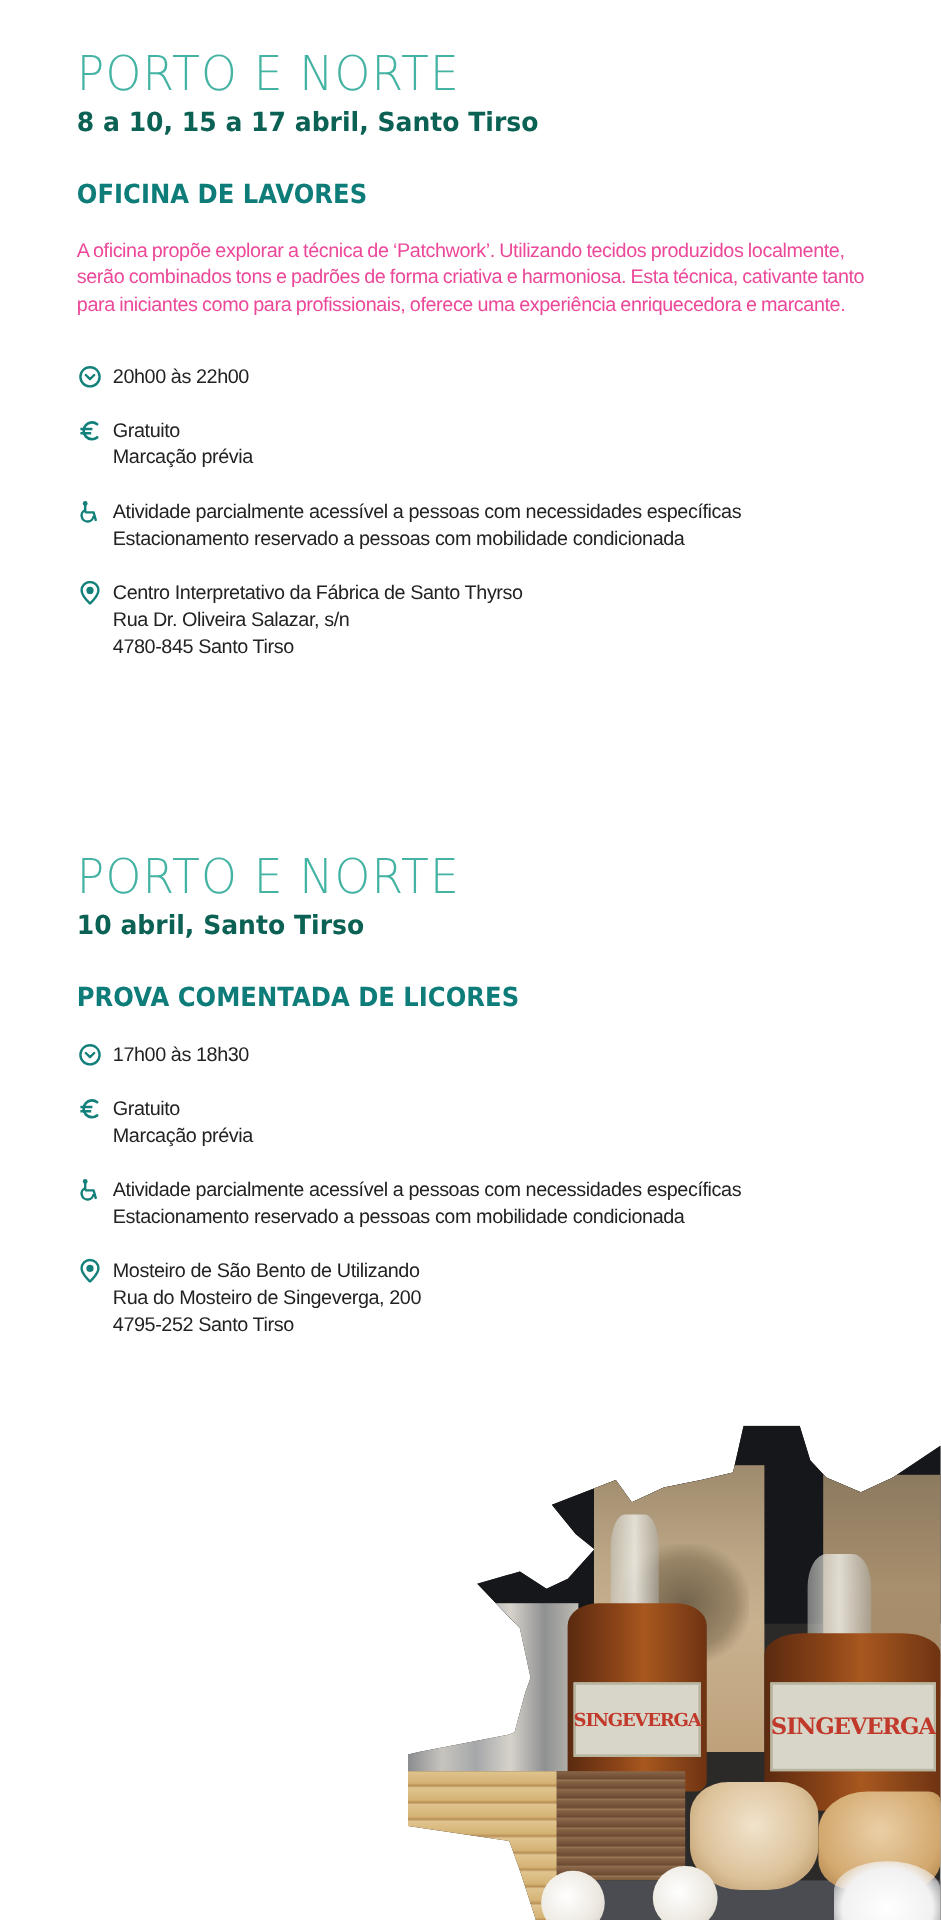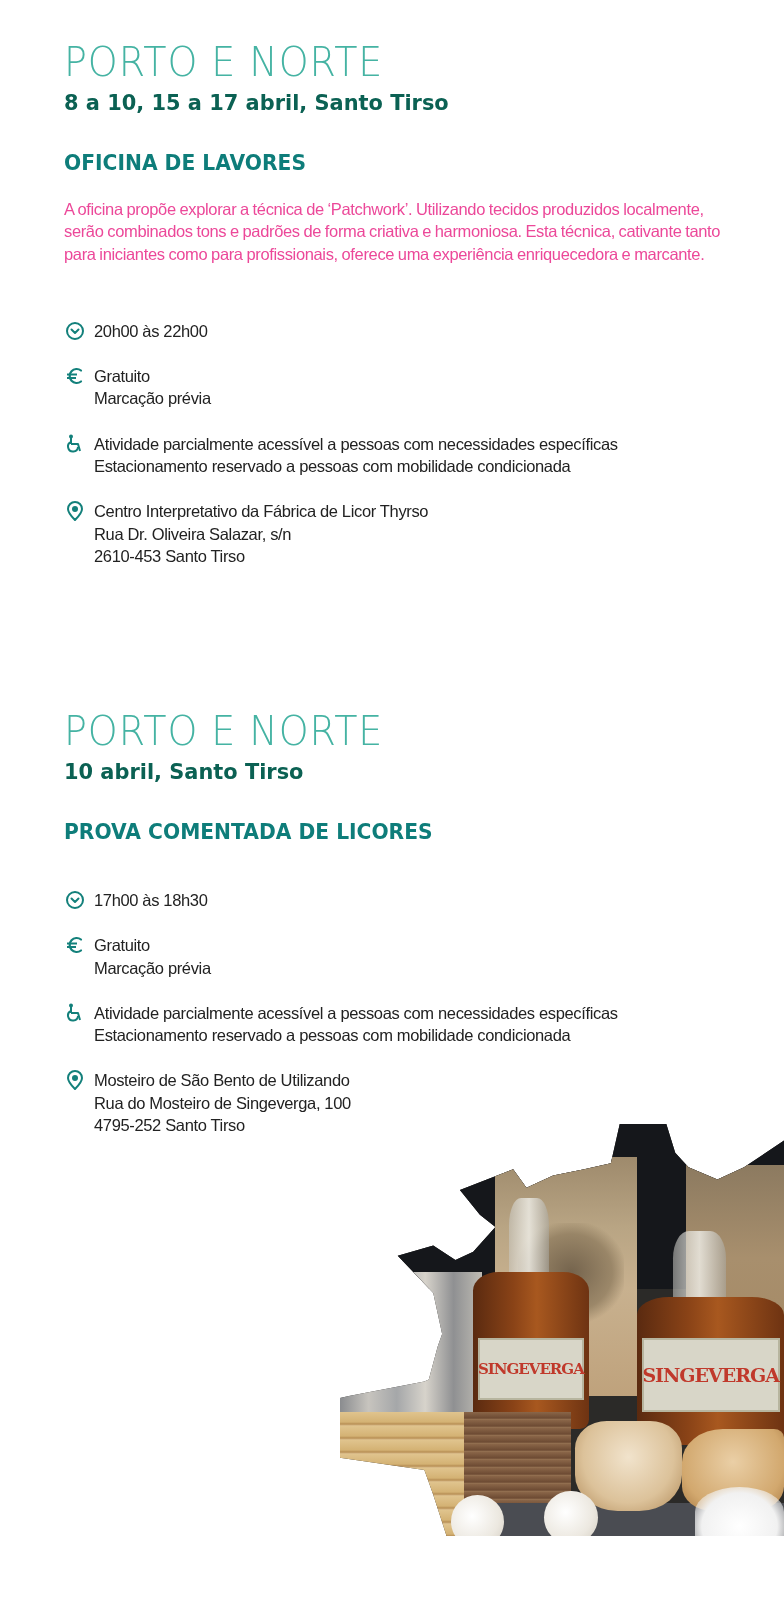--- a/index.html
+++ b/index.html
@@ -46,22 +46,22 @@
     .description {
       font-family: "Liberation Sans Narrow", "Liberation Sans", sans-serif;
       font-size: 16.5px;
       line-height: 22.3px;
       color: #ec4899;
       margin-top: 20px;
       width: 680px;
       letter-spacing: -0.35px;
       word-spacing: -0.5px;
     }
-    .details { margin-top: 55px; }
-    .event-2 .details { margin-top: 42px; }
+    .details { margin-top: 38px; }
+    .event-2 .details { margin-top: 21px; }
     .detail-row {
       display: flex;
       align-items: flex-start;
       margin-bottom: 23px;
     }
     .detail-icon {
       width: 22px; height: 22px;
       flex: 0 0 22px;
       margin-right: 8px;
       margin-top: 0px;
@@ -74,21 +74,21 @@
       font-size: 16.5px;
       line-height: 22.3px;
       color: #222222;
       letter-spacing: -0.35px;
     }
     .detail-text span { display: block; white-space: nowrap; }
 
     
     .gear-photo {
       position: absolute;
-      left: 340px; top: 1124px;
+      left: 340px; top: 1188px;
       width: 444px; height: 412px;
       clip-path: polygon(
         0% 66.5%, 2% 66%, 19% 62.5%, 20% 62%,
         22% 54%, 23% 51%, 21% 41%,
         13% 32%, 21% 29.5%, 26% 33%,
         30% 31%, 35% 25%, 31.5% 22%,
         27% 16%, 39% 11%, 42% 15.5%,
         48% 12.5%, 55% 11%, 61% 9.5%,
         63% 0%, 73.5% 0%, 75.5% 7%,
         78.5% 10.5%, 85% 13.5%, 91% 10.5%,
@@ -213,23 +213,23 @@
     </div>
 
     <div class="detail-row">
       <span class="detail-icon">
         <svg viewBox="0 0 20 20">
             <path d="M10 19 C10 19 3 12 3 8 A7 7 0 0 1 17 8 C17 12 10 19 10 19 Z" fill="none" stroke="currentColor" stroke-width="2" stroke-linejoin="round"></path>
             <circle cx="10" cy="8" r="3" fill="currentColor"></circle>
           </svg>
       </span>
       <div class="detail-text">
-        <span>Centro Interpretativo da Fábrica de Licor Thyrso</span>
+        <span>Centro Interpretativo da Fábrica de Santo Thyrso</span>
         <span>Rua Dr. Oliveira Salazar, s/n</span>
-        <span>2610-453 Santo Tirso</span>
+        <span>4780-845 Santo Tirso</span>
       </div>
     </div>
   </div>
 </section>
 
 <section class="event event-2">
   <h2 class="region">PORTO E NORTE</h2>
   <div class="date">10 abril, Santo Tirso</div>
   <h3 class="title">PROVA COMENTADA DE LICORES</h3>
 
@@ -277,21 +277,21 @@
 
     <div class="detail-row">
       <span class="detail-icon">
         <svg viewBox="0 0 20 20">
             <path d="M10 19 C10 19 3 12 3 8 A7 7 0 0 1 17 8 C17 12 10 19 10 19 Z" fill="none" stroke="currentColor" stroke-width="2" stroke-linejoin="round"></path>
             <circle cx="10" cy="8" r="3" fill="currentColor"></circle>
           </svg>
       </span>
       <div class="detail-text">
         <span>Mosteiro de São Bento de Utilizando</span>
-        <span>Rua do Mosteiro de Singeverga, 100</span>
+        <span>Rua do Mosteiro de Singeverga, 200</span>
         <span>4795-252 Santo Tirso</span>
       </div>
     </div>
   </div>
 </section>
 
 <div class="gear-photo" role="img" aria-label="Gear-shaped photo of Singeverga liqueur bottles with pastries and biscuits">
   <div class="bg-dark"></div>
   <div class="box-center"></div>
   <div class="box-center-art"></div>

